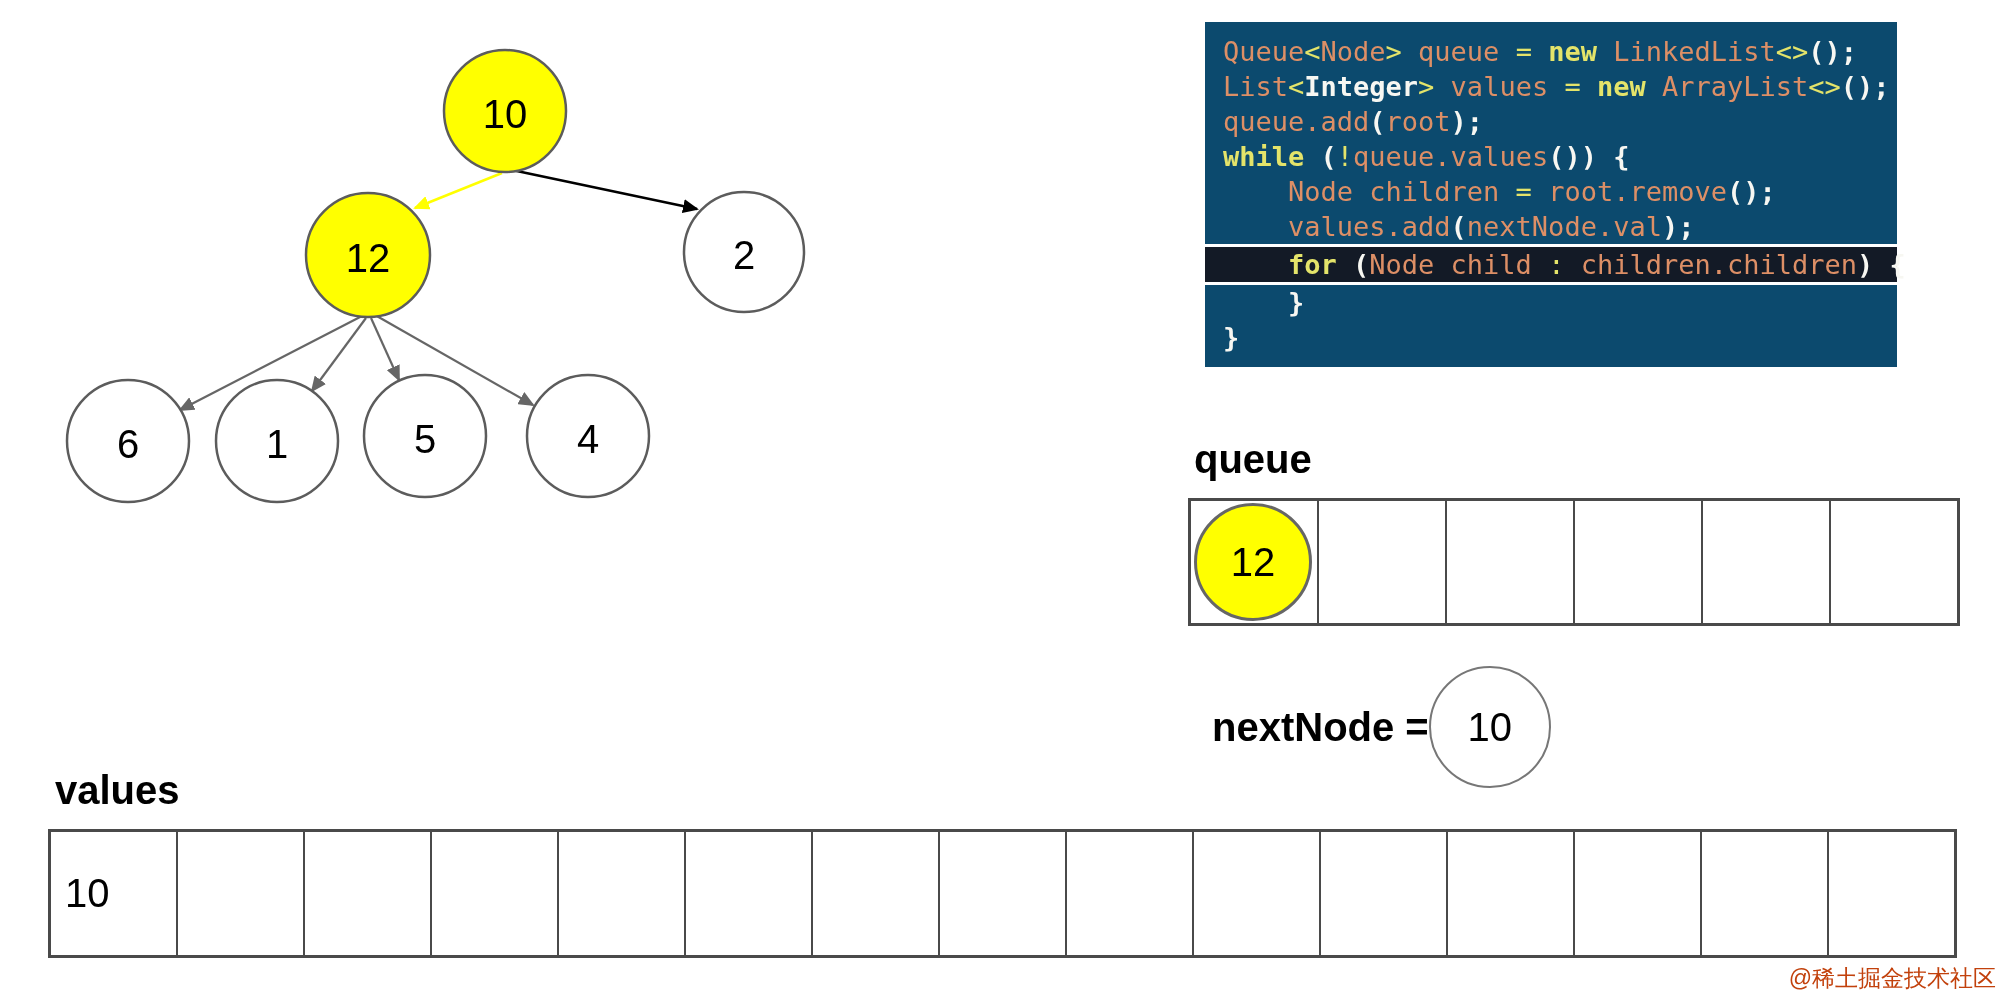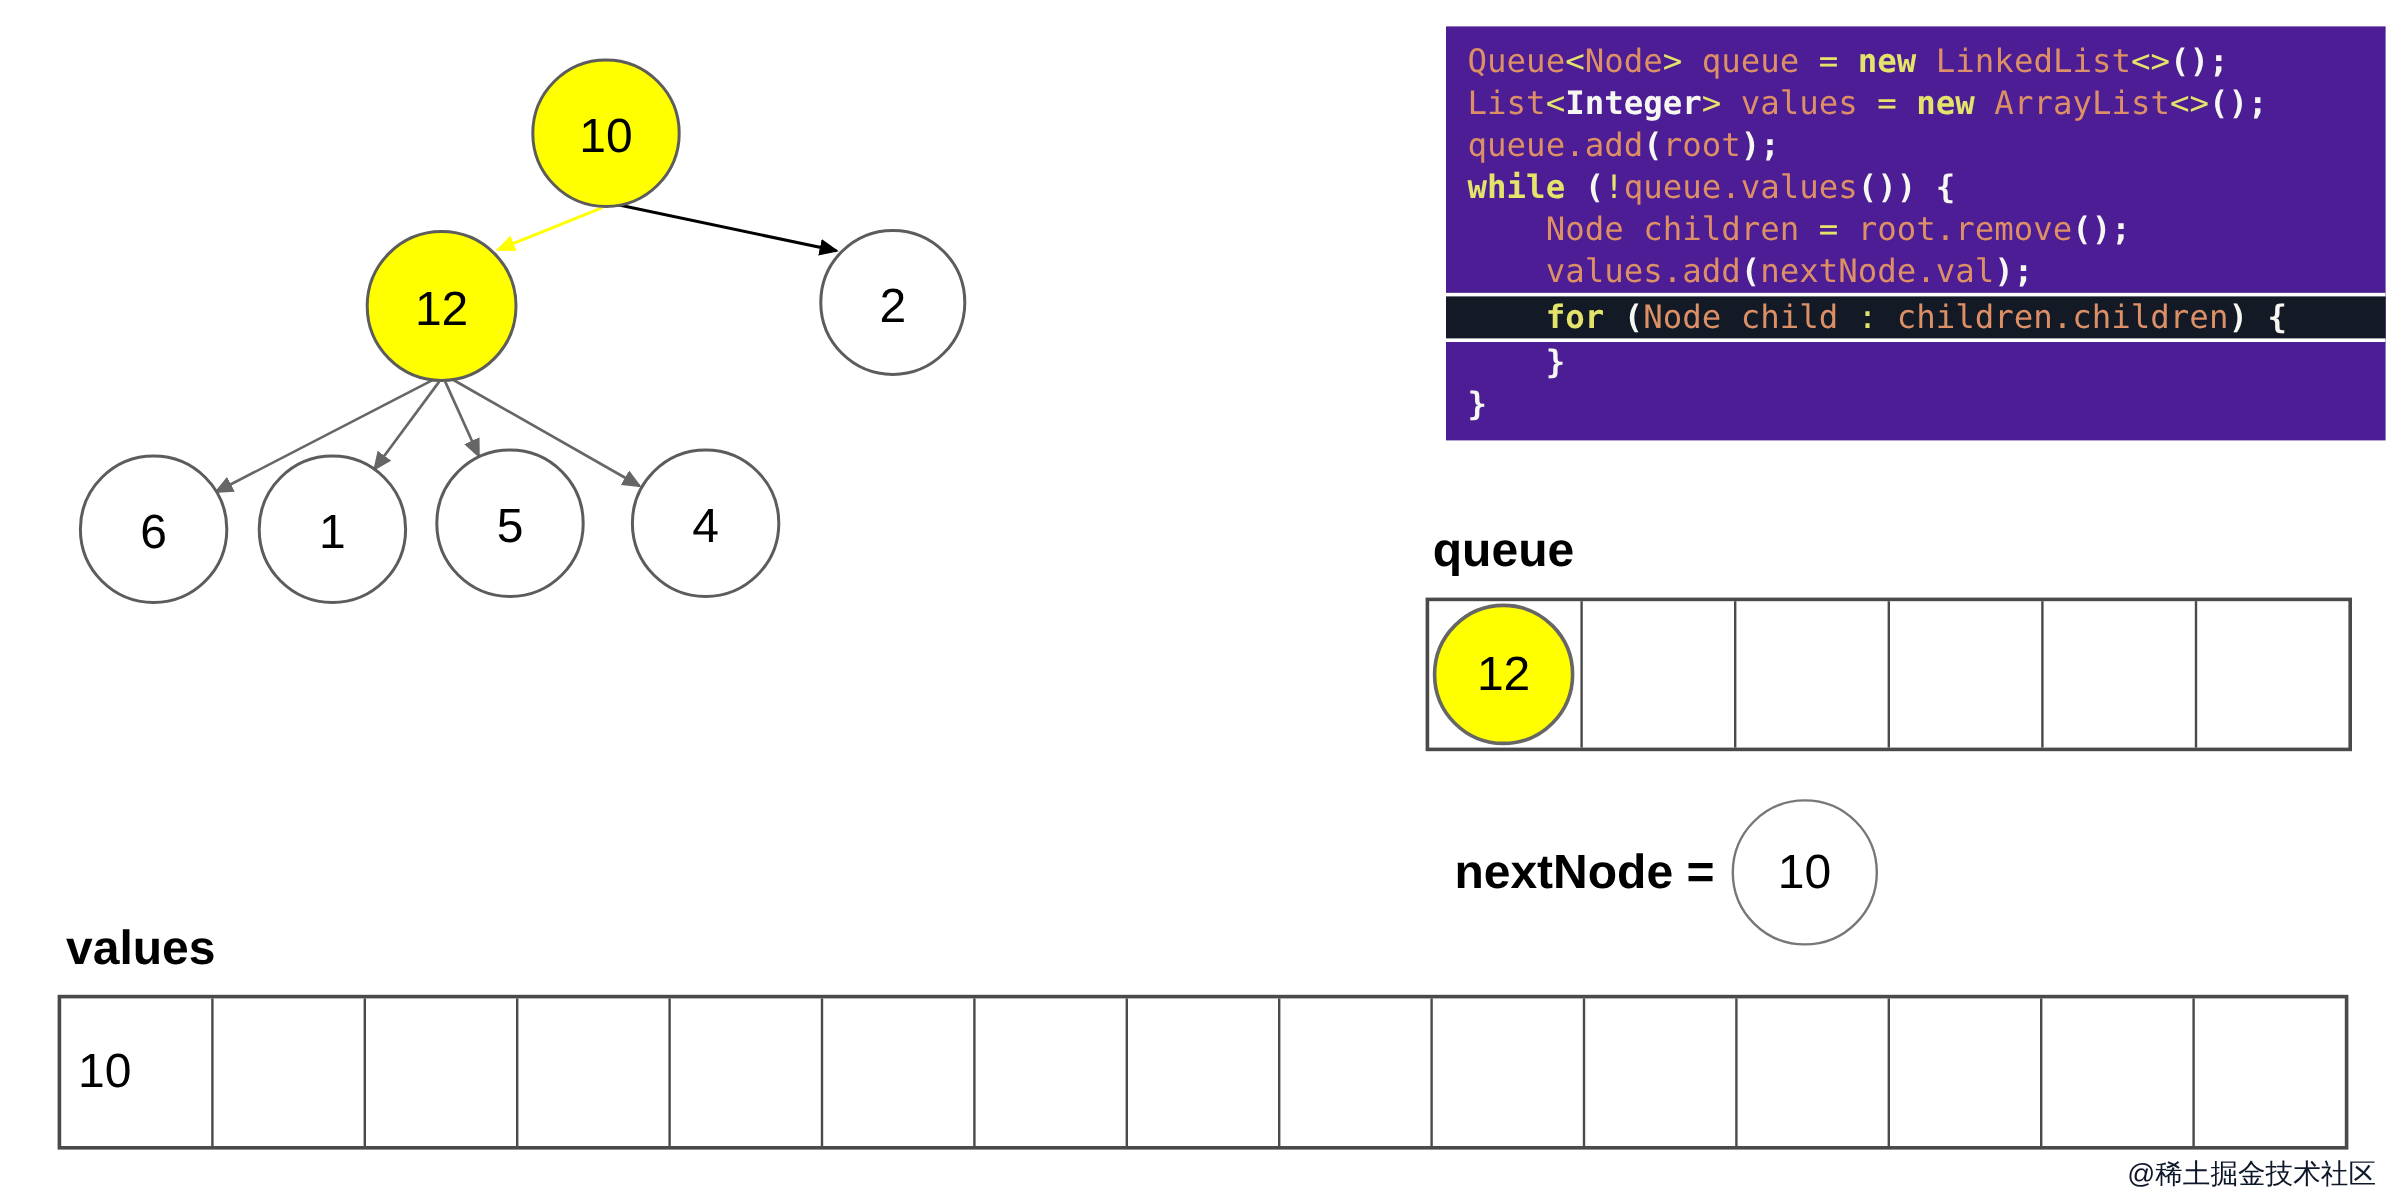--- a/index.html
+++ b/index.html
@@ -4,22 +4,22 @@
 <style>
   html,body { margin:0; padding:0; }
   body {
     width:2000px; height:1000px; position:relative;
     background:#ffffff; overflow:hidden;
     font-family:"Liberation Sans", sans-serif;
   }
 
   
   .code-panel {
-    position:absolute; left:1205px; top:22px; width:783px;
-    background:#4c1d95;
+    position:absolute; left:1205px; top:22px; width:692px;
+    background:#0c4a6e;
     font-family:"DejaVu Sans Mono", monospace;
     font-size:27px; line-height:35px;
     padding:12px 0;
   }
   .code-line { white-space:pre; padding-left:18px; height:35px; }
   .hl-block {
     background:#131a26;
     border-top:3px solid #ffffff;
     border-bottom:3px solid #ffffff;
   }
@@ -49,39 +49,39 @@
   .queue-circle {
     position:absolute; left:3px; top:2px; width:112px; height:112px;
     border:3px solid #666; border-radius:50%; background:#ffff00;
     display:flex; align-items:center; justify-content:center;
     font-size:40px; color:#000;
   }
 
   
   .nextnode-row {
     position:absolute; left:1212px; top:665px; height:124px;
-    display:flex; align-items:center; gap:14px;
+    display:flex; align-items:center; gap:0;
   }
   .nextnode-circle {
     width:118px; height:118px; border:2.5px solid #777; border-radius:50%;
     background:#fff; display:flex; align-items:center; justify-content:center;
     font-size:40px; color:#000;
   }
 
   
   #tree-svg { position:absolute; left:0; top:0; }
   .tree-node-label {
     font-family:"Liberation Sans", sans-serif;
     font-size:40px; fill:#000;
   }
 
   
   .watermark {
-    position:absolute; right:20px; top:963px;
-    font-size:23px; color:#0f172a;
+    position:absolute; right:4px; top:963px;
+    font-size:23px; color:#c2410c;
   }
 </style>
 </head>
 <body>
 
 <svg id="tree-svg" width="2000" height="1000" viewBox="0 0 2000 1000">
     <defs>
       <marker id="arrow-0" markerWidth="16" markerHeight="14" refX="14" refY="7" orient="auto" markerUnits="userSpaceOnUse">
         <path d="M0,0 L16,7 L0,14 z" fill="#ffff00"></path>
       </marker>

